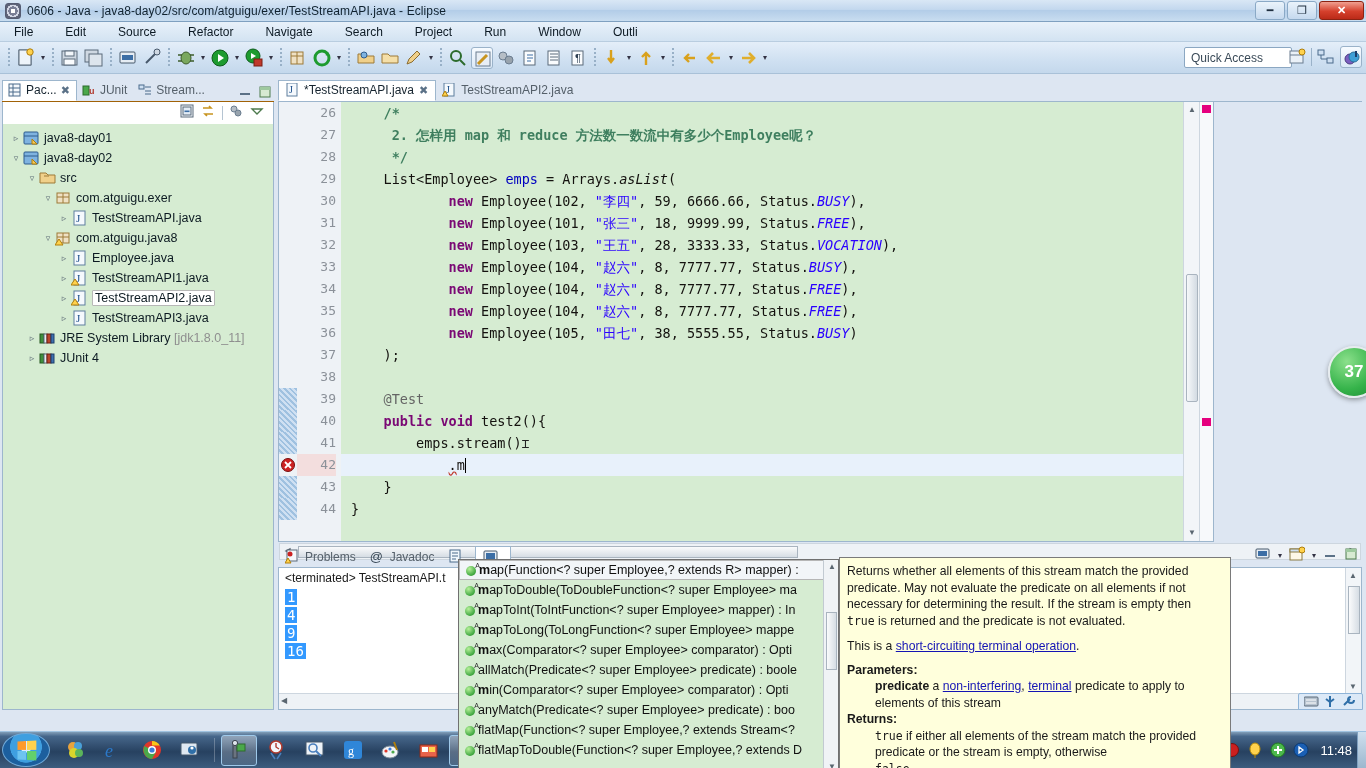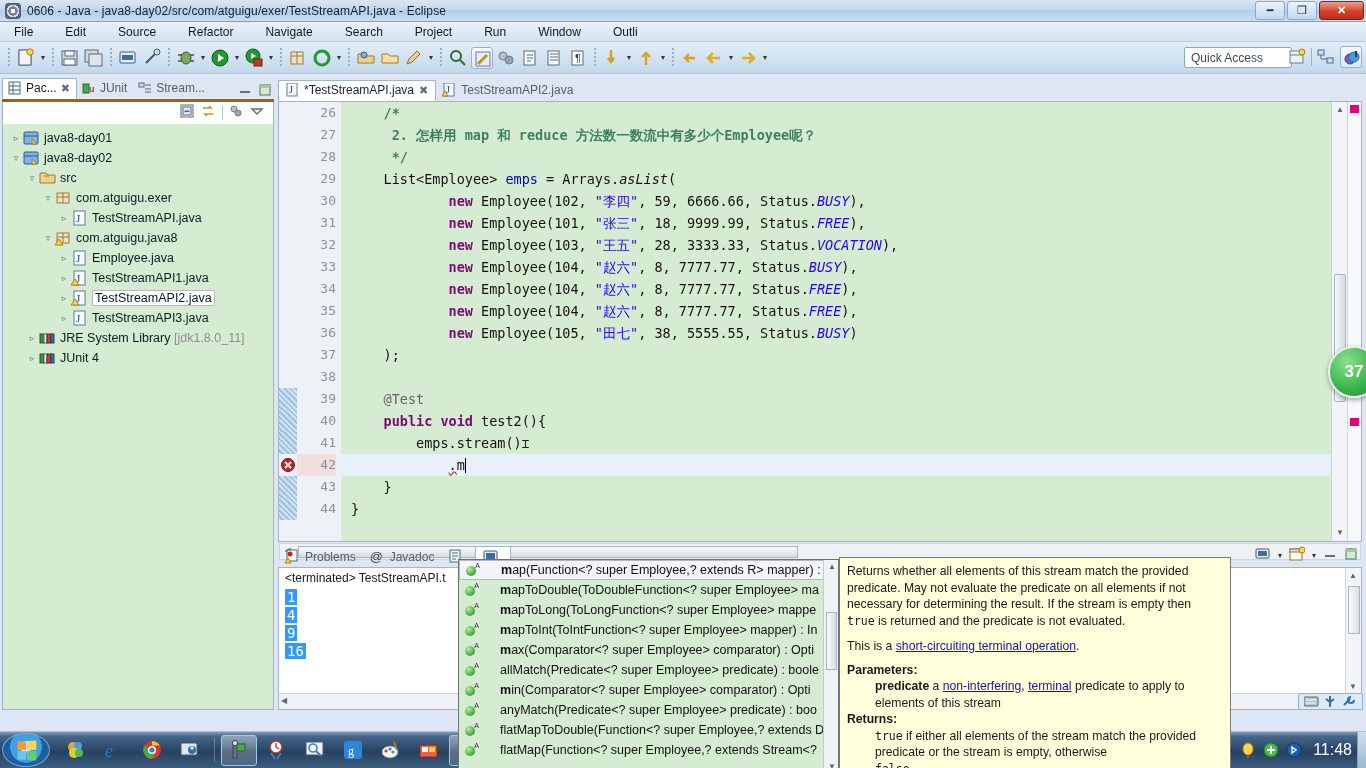--- a/index.html
+++ b/index.html
@@ -65,21 +65,21 @@
   .persp .pi{ width:22px;height:22px;border-radius:3px; }
   .persp .pi.sel{ border:1px solid #9ab2c9; background:linear-gradient(to bottom,#f7fbff,#dbe9f7); }
 
   
   .body{ position:absolute; left:0; top:74px; width:1366px; height:657px; background:#dde6f2; }
 
   
   .leftview{ position:absolute; left:2px; top:6px; width:272px; height:630px; }
   .viewtabs{
     height:22px; display:flex; align-items:flex-end; gap:0;
-    border-bottom:3px solid #a16207; background:transparent; position:relative;
+    border-bottom:1px solid #a16207; background:transparent; position:relative;
   }
   .vtab{
     display:flex;align-items:center; gap:4px; padding:2px 6px 3px 5px; height:21px;
     font-size:12px; color:#55606a;
   }
   .vtab.active{
     background:#fff; border:1px solid #9db6cd; border-bottom:1px solid #fff;
     color:#16242f; font-weight:normal;
   }
   .vtab .closex{ color:#5b7187; font-size:11px; }
@@ -104,21 +104,21 @@
   
   .editorarea{ position:absolute; left:278px; top:6px; width:1084px; height:462px; }
   .etabs{ height:22px; display:flex; align-items:flex-end; border-bottom:1px solid #9db6cd; }
   .etab{
     display:flex; align-items:center; gap:5px; height:21px; padding:2px 7px 3px 6px;
     font-size:12px; color:#55606a;
   }
   .etab.active{ background:#fff; border:1px solid #9db6cd; border-bottom:1px solid #fff; color:#16242f;}
   .etab .ti{ width:14px;height:14px; position:relative; }
   .codewrap{
-    position:absolute; left:0; top:22px; width:1084px; height:440px;
+    position:absolute; left:0; top:22px; width:936px; height:440px;
     background:#7dd3fc; border:1px solid #9db6cd; border-top:none;
     display:flex; overflow:hidden;
   }
   .marker-col{ width:18px; background:#eef2f6; border-right:0px; position:relative; }
   .gutter{
     width:44px; background:#eef2f6; text-align:right; padding-right:5px;
     font-family:"DejaVu Sans Mono", monospace; font-size:13px; color:#8b9199;
     position:relative;
   }
   .gline{ height:22px; line-height:22px; position:relative; }
@@ -160,21 +160,21 @@
   .conout span{ background:#3399ff; color:#fff; padding:0 2px; }
   .hscroll{ position:absolute; left:0; bottom:0; height:16px; width:1084px;
       background:#eef2f6; border-top:1px solid #cdd6df; }
 
   
   .acpop{
     position:absolute; left:458px; top:485px; width:381px; height:248px;
     background:#d6ecd2; border:1px solid #707070; z-index:40;
     font-size:12.5px; color:#101010; overflow:hidden;
   }
-  .acitem{ height:20px; display:flex; align-items:center; gap:22px; padding-left:6px; white-space:nowrap; overflow:hidden;}
+  .acitem{ height:20px; display:flex; align-items:center; gap:0; padding-left:6px; white-space:nowrap; overflow:hidden;}
   .acitem.sel{ background:#f2f5f8; border:1px solid #b6b6b6; }
   .acicon{ width:13px;height:13px; position:relative; flex:0 0 auto;}
   .acicon .ball{ position:absolute; left:0; top:2px; width:10px;height:10px;border-radius:50%;
       background:radial-gradient(circle at 35% 30%, #b6f09a, #3fa63f 70%, #2b7a2b); }
   .acicon .sup{ position:absolute; right:-1px; top:-2px; font-size:7px; color:#2a2a2a; }
   .acpop .acsb{ position:absolute; right:0; top:0; width:15px; height:213px; background:#f0f3f6; border-left:1px solid #c2cad2;}
   .acpop .acsb .th{ position:absolute; left:2px; top:52px; width:11px; height:58px;
       background:linear-gradient(to right,#fafbfc,#d6dde4); border:1px solid #a9b4bf;}
 
   
@@ -212,21 +212,21 @@
     background:
       linear-gradient(to right, #ff9a2a 0 47%, transparent 47% 53%, #ffd24d 53% 100%) top/100% 47% no-repeat,
       linear-gradient(to right, #6ec4f0 0 47%, transparent 47% 53%, #63d06b 53% 100%) bottom/100% 47% no-repeat;
     transform:perspective(30px) rotateY(-8deg);
   }
   .tbitems{ display:flex; align-items:center; gap:2px; margin-left:8px; }
   .tbi{ width:36px;height:31px; border-radius:3px; display:flex;align-items:center;justify-content:center;}
   .tbi.active{ border:1px solid #9fc9ea; background:linear-gradient(to bottom, rgba(255,255,255,.4), rgba(255,255,255,.1));}
   .tray{ position:absolute; right:4px; display:flex; align-items:center; gap:7px; color:#fff; font-size:12px;}
   .tray .ti{ width:16px;height:16px; }
-  .clock{ color:#fff; font-size:16px; margin-left:4px; margin-right:10px;}
+  .clock{ color:#fff; font-size:13px; margin-left:4px; margin-right:10px;}
   .showdesk{ position:absolute; right:0; width:9px; height:37px;
      background:linear-gradient(to bottom,#cfe0ef,#9bb6cd); border-left:1px solid #7fa0c0;}
 
   .tbsep{ width:1px;height:24px;background:rgba(255,255,255,.25); margin:0 4px;}
 </style>
 </head>
 <body>
 
 <div class="app">
 
@@ -804,28 +804,28 @@
               <span class="ball"></span>
               <span class="sup">A</span>
             </span>
             <span><b>m</b><span>apToDouble(ToDoubleFunction&lt;? super Employee&gt; ma</span></span>
           </div>
           <div class="acitem">
             <span class="acicon">
               <span class="ball"></span>
               <span class="sup">A</span>
             </span>
-            <span><b>m</b><span>apToLong(ToLongFunction&lt;? super Employee&gt; mappe</span></span>
+            <span><b>m</b><span>apToInt(ToIntFunction&lt;? super Employee&gt; mapper) : In</span></span>
           </div>
           <div class="acitem">
             <span class="acicon">
               <span class="ball"></span>
               <span class="sup">A</span>
             </span>
-            <span><b>m</b><span>apToInt(ToIntFunction&lt;? super Employee&gt; mapper) : In</span></span>
+            <span><b>m</b><span>apToLong(ToLongFunction&lt;? super Employee&gt; mappe</span></span>
           </div>
           <div class="acitem">
             <span class="acicon">
               <span class="ball"></span>
               <span class="sup">A</span>
             </span>
             <span><b>m</b><span>ax(Comparator&lt;? super Employee&gt; comparator) : Opti</span></span>
           </div>
           <div class="acitem">
             <span class="acicon">
@@ -846,28 +846,28 @@
               <span class="ball"></span>
               <span class="sup">A</span>
             </span>
             <span><b></b><span>anyMatch(Predicate&lt;? super Employee&gt; predicate) : boo</span></span>
           </div>
           <div class="acitem">
             <span class="acicon">
               <span class="ball"></span>
               <span class="sup">A</span>
             </span>
-            <span><b></b><span>flatMapToDouble(Function&lt;? super Employee,? extends D</span></span>
+            <span><b></b><span>flatMap(Function&lt;? super Employee,? extends Stream&lt;? </span></span>
           </div>
           <div class="acitem">
             <span class="acicon">
               <span class="ball"></span>
               <span class="sup">A</span>
             </span>
-            <span><b></b><span>flatMap(Function&lt;? super Employee,? extends Stream&lt;? </span></span>
+            <span><b></b><span>flatMapToDouble(Function&lt;? super Employee,? extends D</span></span>
           </div>
         </div>
       <div class="acsb">
         <div style="position:absolute;left:4px;top:2px;color:#5a6670;font-size:8px">▲</div>
         <div class="th"></div>
         <div style="position:absolute;left:4px;bottom:2px;color:#5a6670;font-size:8px">▼</div>
       </div>
 
     </div>
 

